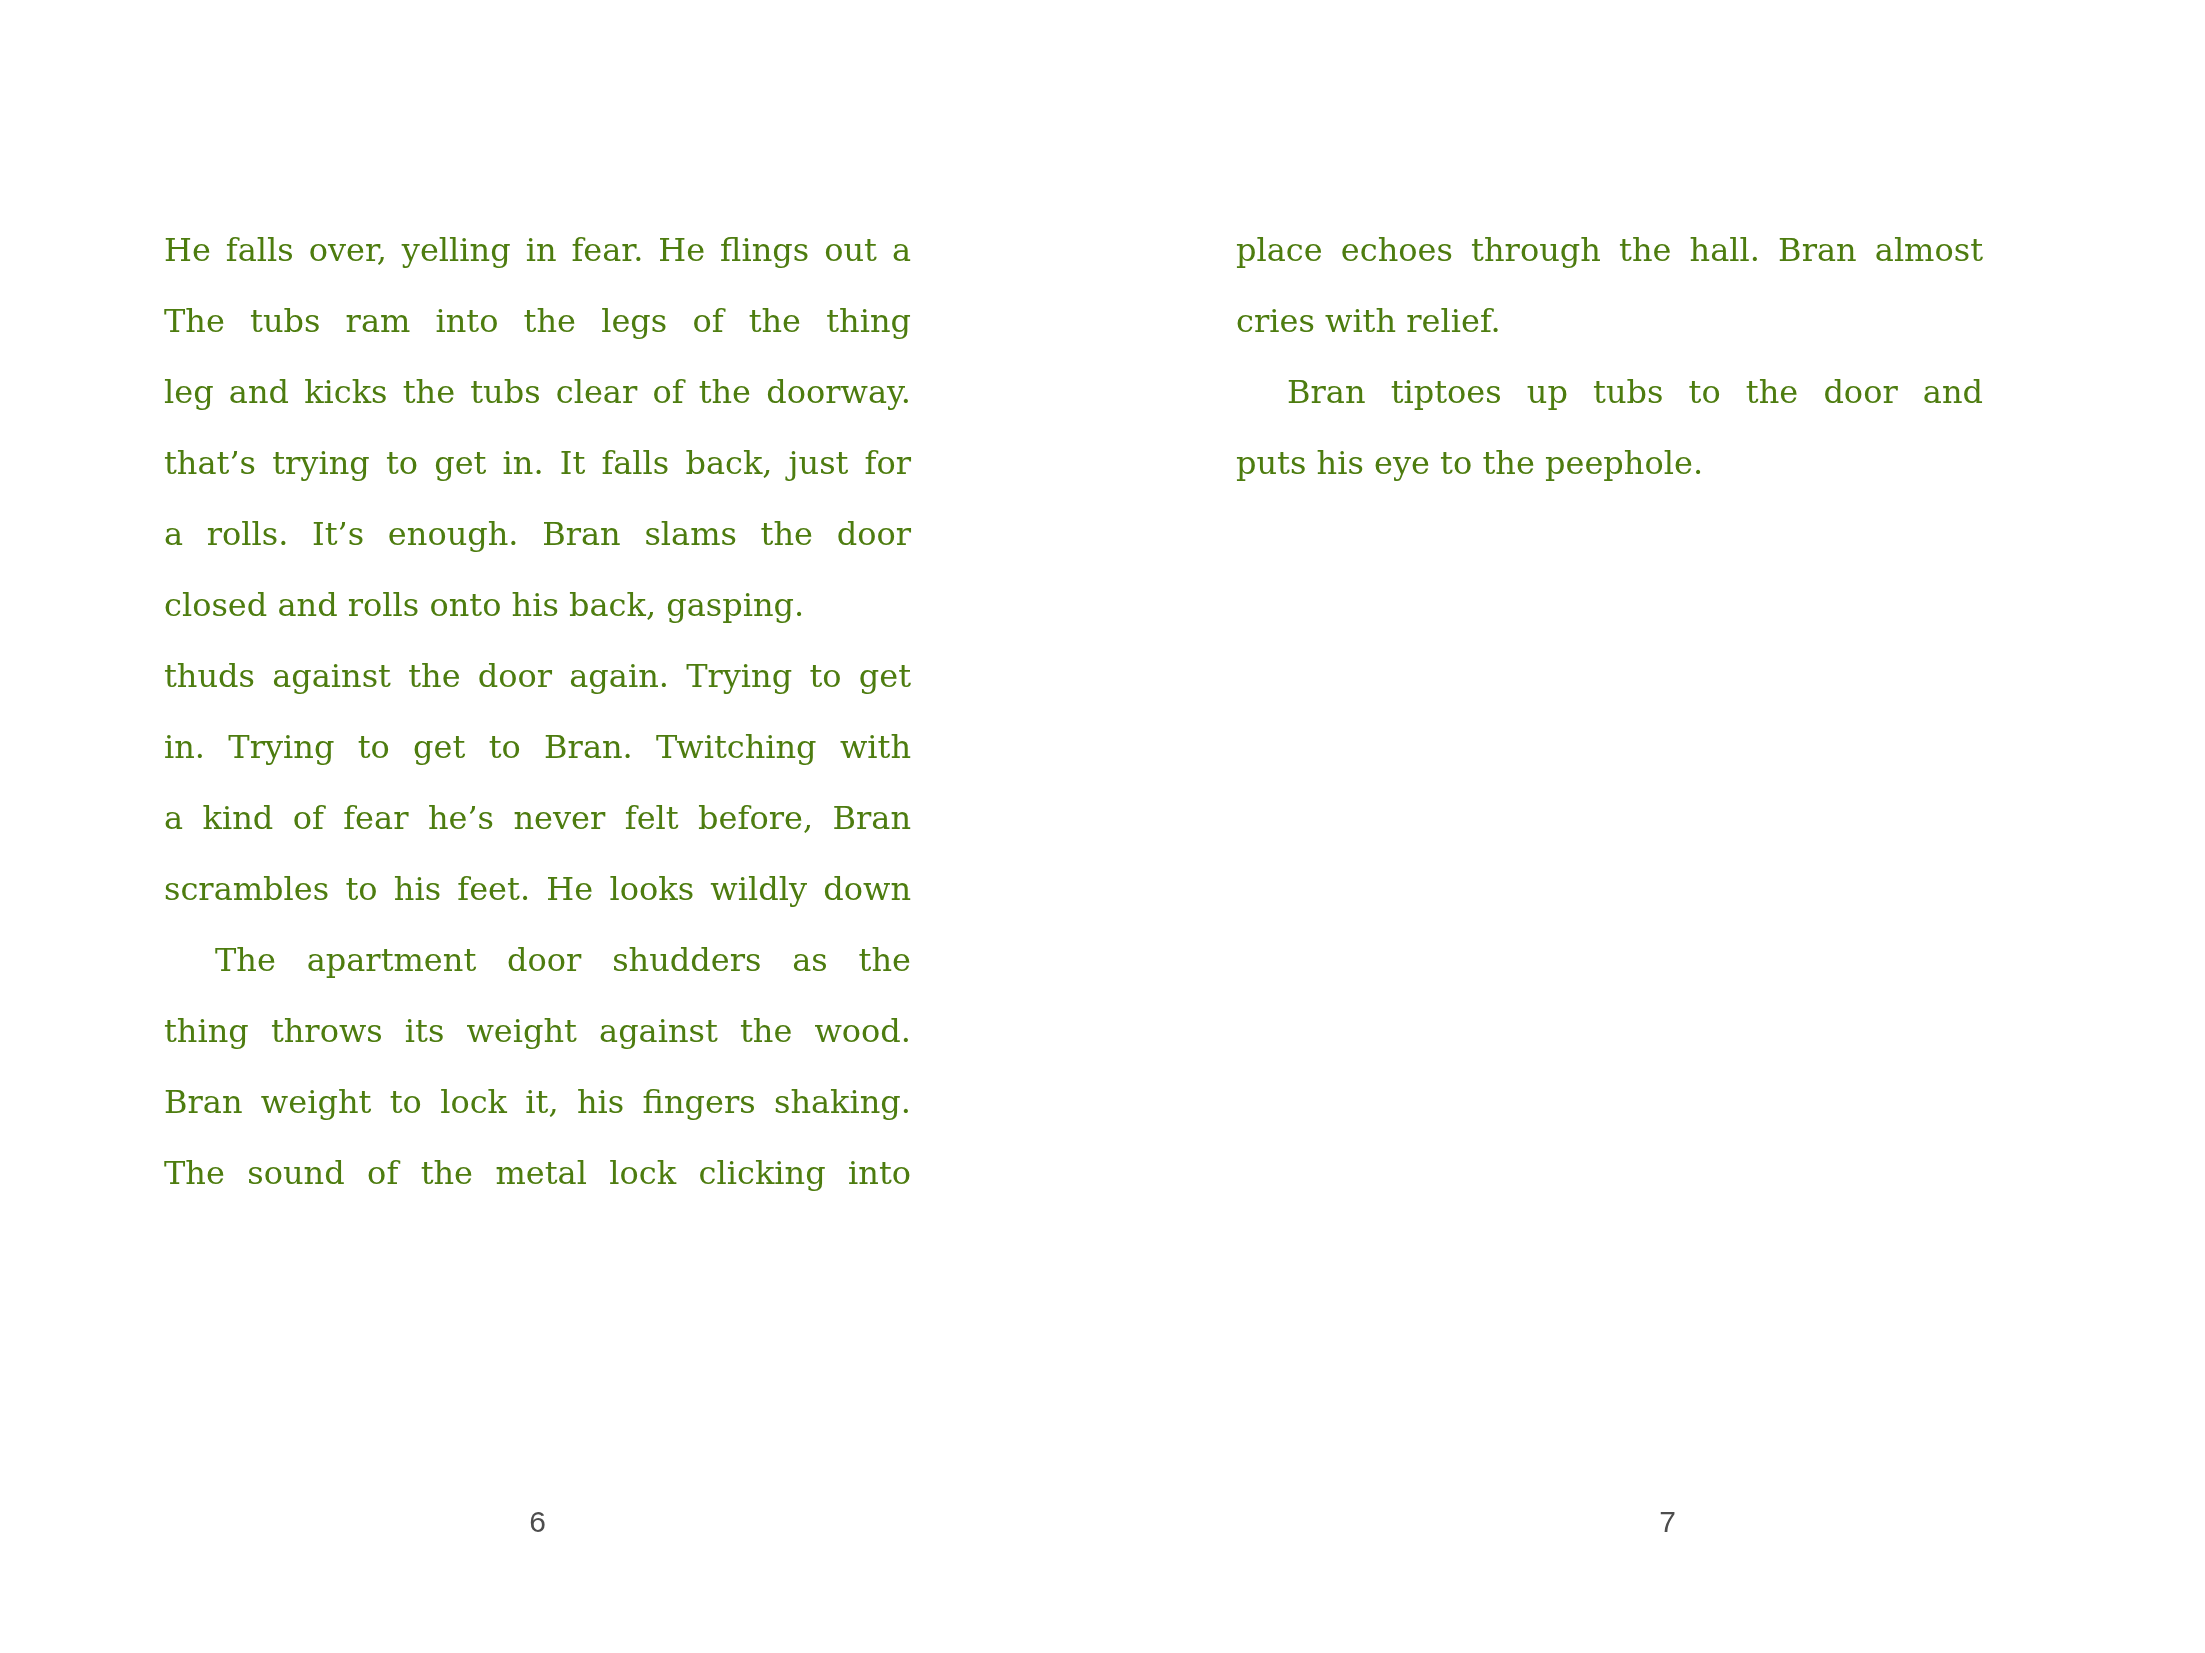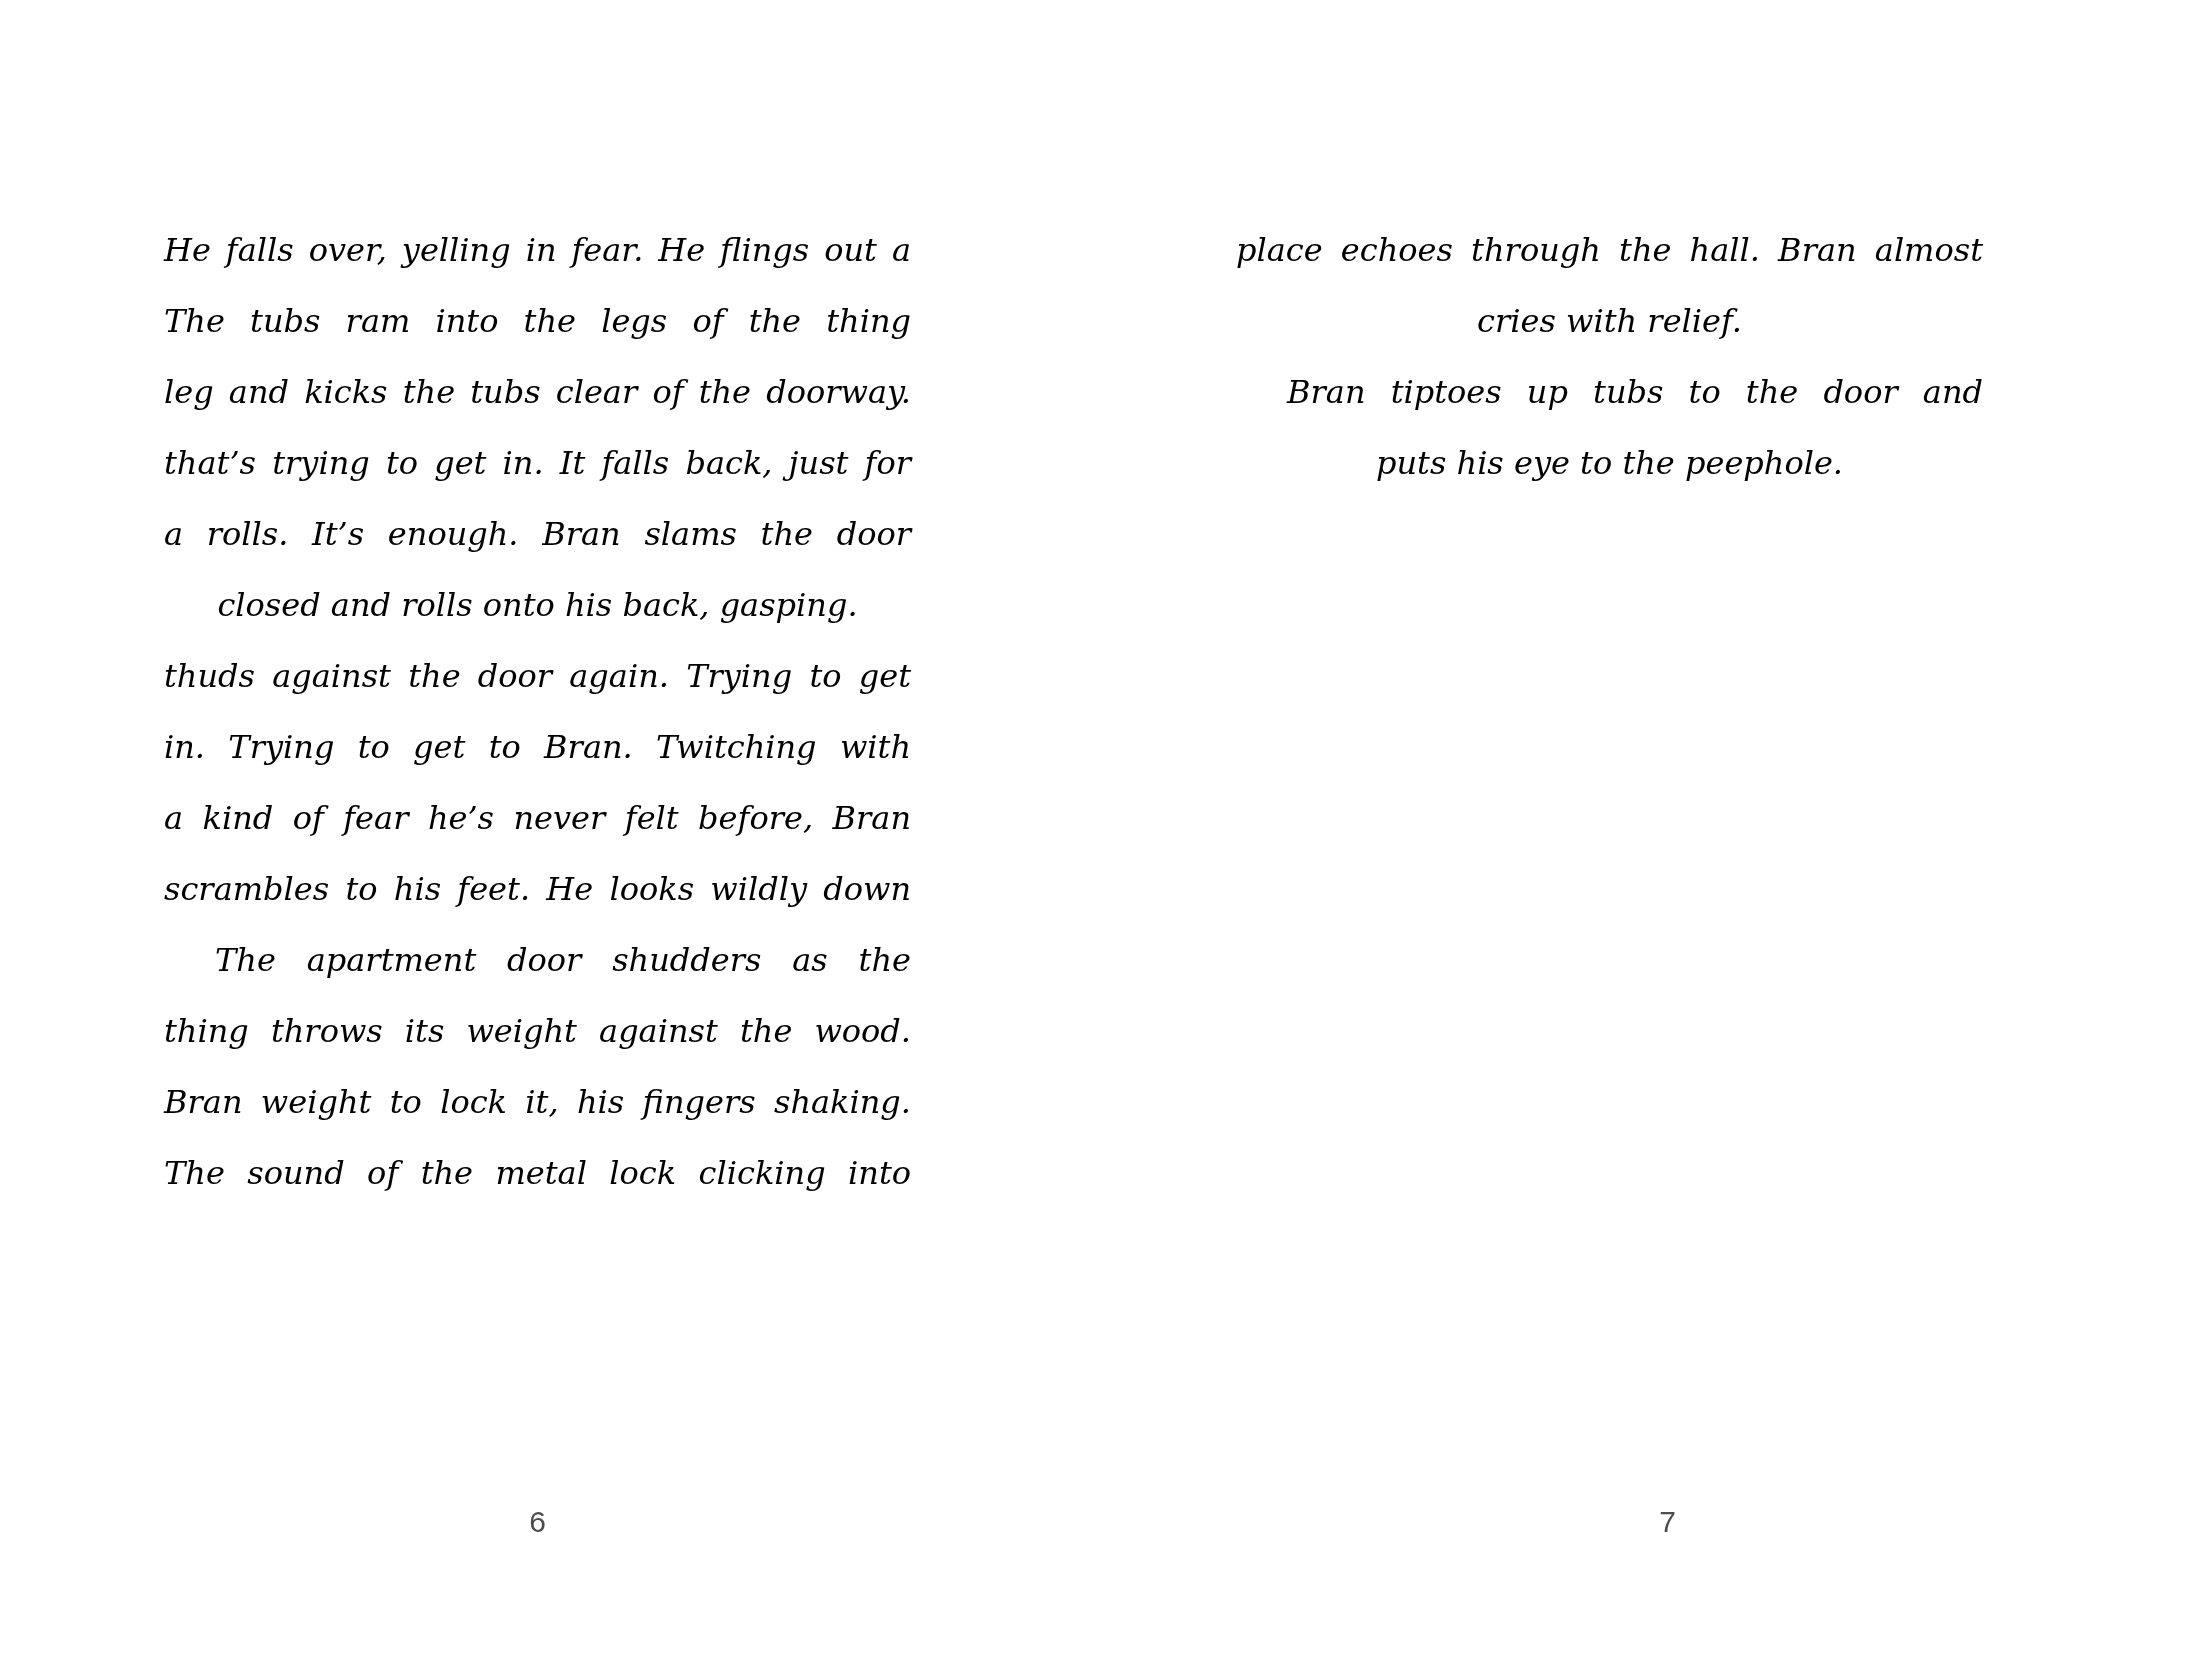--- a/index.html
+++ b/index.html
@@ -14,28 +14,27 @@
     background: #ffffff;
     overflow: hidden;
     font-family: "DejaVu Serif", serif;
   }
   .column {
     position: absolute;
     top: 215px;
     width: 747px;
     font-size: 32px;
     line-height: 71px;
-    color: #000000;
-    font-style: italic;
+    color: #4d7c0f;
   }
   .col-left  { left: 164px; }
   .col-right { left: 1236px; }
   .line {
     height: 71px;
-    text-align: center;
+    text-align: left;
   }
   .line.just {
     text-align: justify;
     text-align-last: justify;
   }
   .line.indent {
     padding-left: 51px;
   }
   .folio {
     position: absolute;

